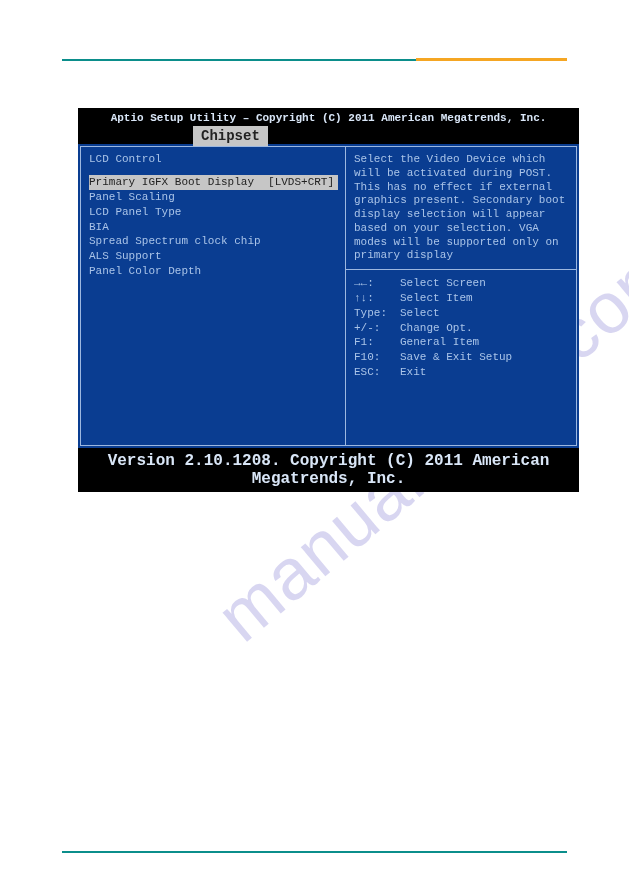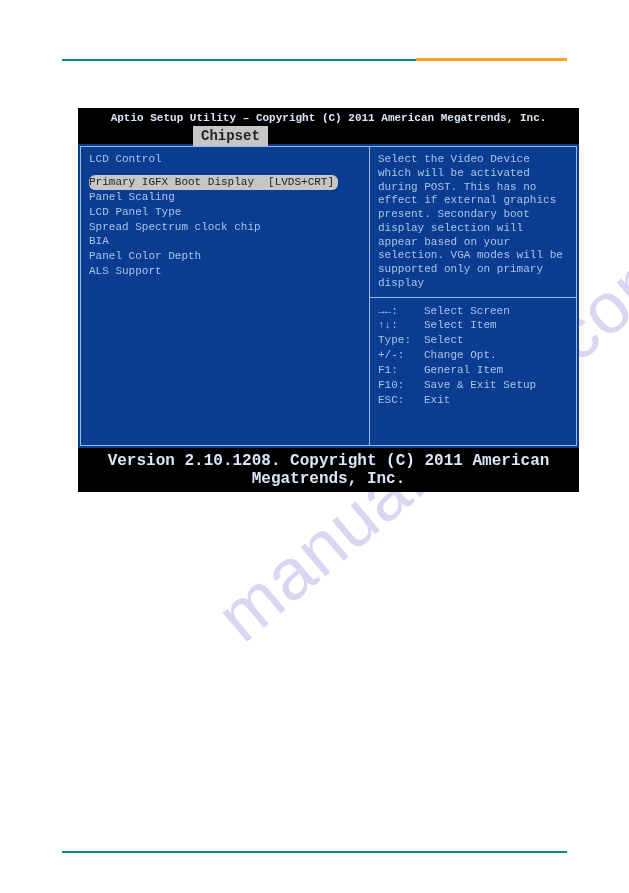--- a/index.html
+++ b/index.html
@@ -63,21 +63,21 @@
     padding: 2px 8px;
     font-size: 14px;
     font-weight: bold;
   }
   .bios-body {
     display: flex;
     background: #0a3d91;
     padding: 2px;
   }
   .bios-left {
-    width: 290px;
+    width: 266px;
     border: 1px solid #9db8e0;
     padding: 6px 8px;
     color: #aac4e8;
     min-height: 300px;
   }
   .bios-right {
     flex: 1;
     display: flex;
     flex-direction: column;
   }
@@ -100,21 +100,20 @@
     flex: 1;
   }
   .bios-section-title {
     color: #aac4e8;
     margin-bottom: 10px;
   }
   .bios-item {
     color: #aac4e8;
     line-height: 1.35;
     white-space: nowrap;
-    border-radius: 6px;
   }
   .bios-item.selected {
     background: #c6c6c6;
     color: #222;
     display: inline-block;
     padding-right: 4px;
   }
   .bios-item.selected .value {
     color: #222;
     margin-left: 14px;
@@ -172,24 +171,24 @@
     <div class="bios-tab">Chipset</div>
   </div>
   <div class="bios-body">
     <div class="bios-left">
       <div class="bios-section-title">LCD Control</div>
       <div class="bios-item selected">
         <span>Primary IGFX Boot Display</span><span class="value">[LVDS+CRT]</span>
       </div>
       <div class="bios-item">Panel Scaling</div>
       <div class="bios-item">LCD Panel Type</div>
+      <div class="bios-item">BIA</div>
       <div class="bios-item">Spread Spectrum clock chip</div>
-      <div class="bios-item">BIA</div>
+      <div class="bios-item">ALS Support</div>
       <div class="bios-item">Panel Color Depth</div>
-      <div class="bios-item">ALS Support</div>
     </div>
     <div class="bios-right">
       <div class="bios-help">Select the Video Device which will be activated during POST. This has no effect if external graphics present.
 Secondary boot display selection will appear based on your selection.
 VGA modes will be supported only on primary display</div>
       <div class="bios-keys">
         <div class="key-row">
             <span class="key-name">→←:</span>
             <span>Select Screen</span>
           </div>

